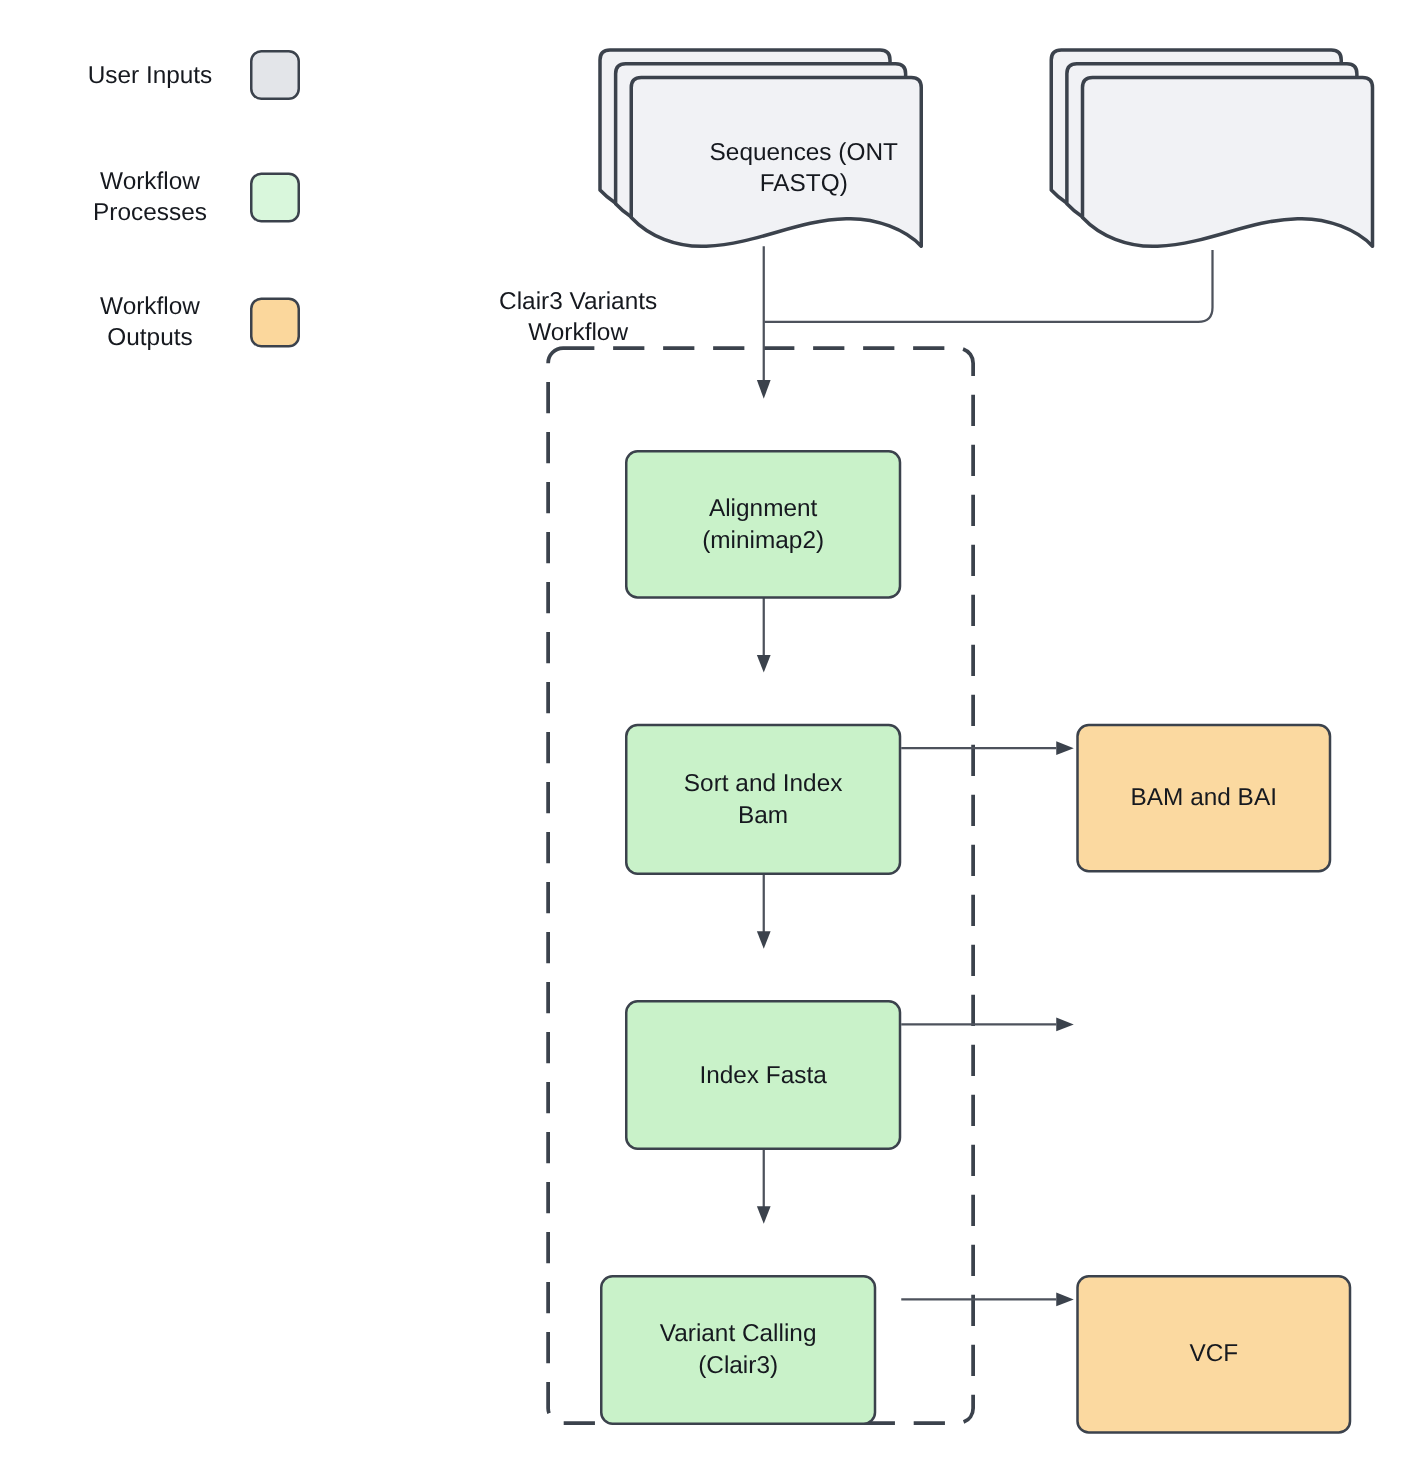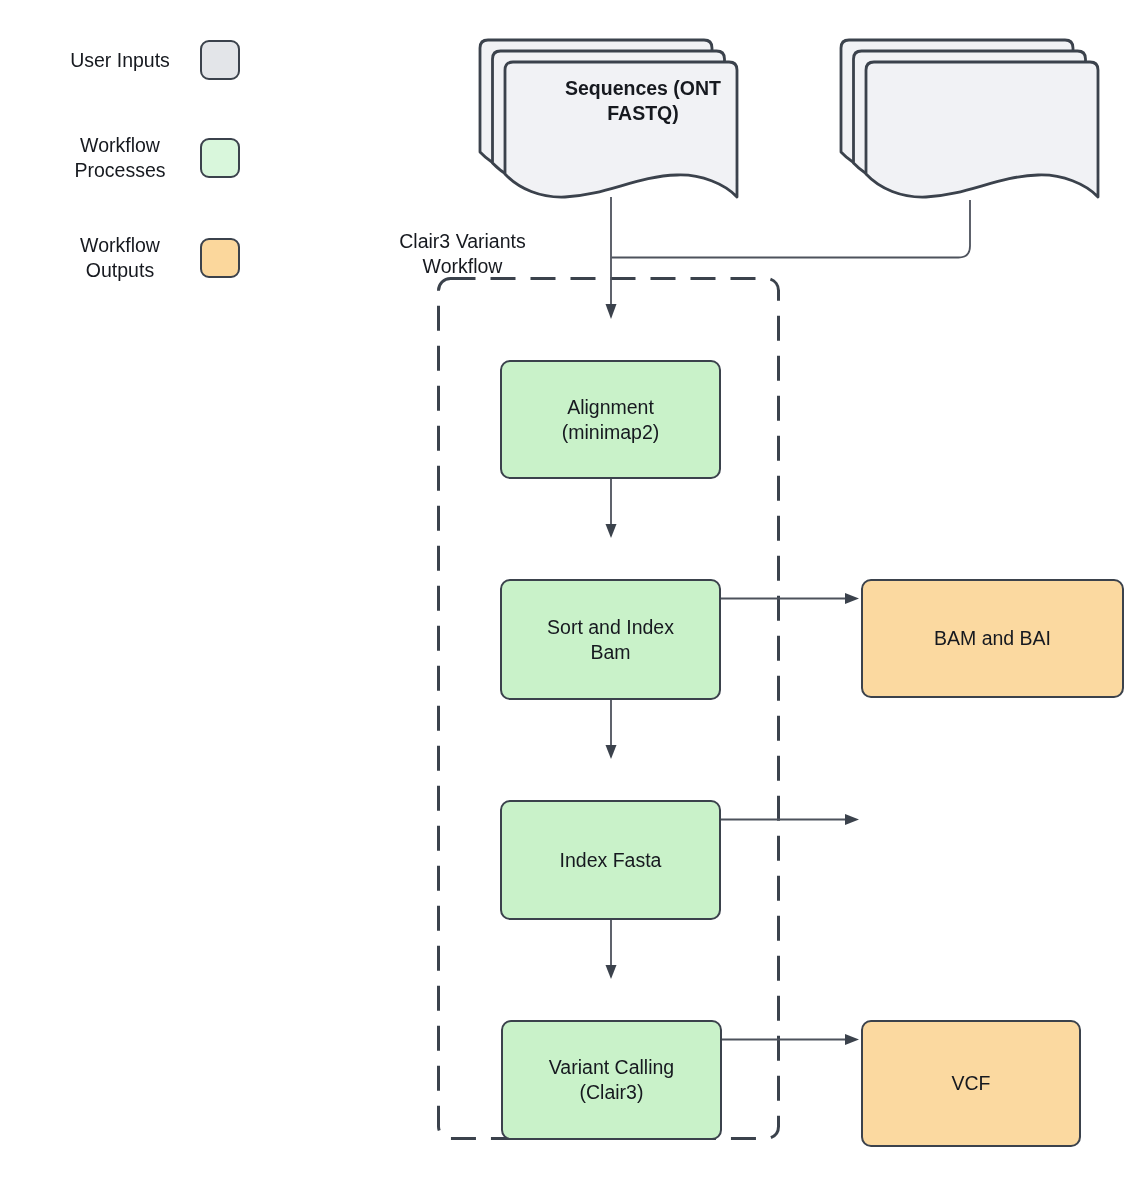--- a/index.html
+++ b/index.html
@@ -103,30 +103,30 @@
 Processes</div>
       <div class="legend-swatch" style="background:var(--process-swatch);"></div>
     </div>
     <div class="legend-row" style="top:236px;height:44px;">
       <div class="legend-label">Workflow
 Outputs</div>
       <div class="legend-swatch" style="background:var(--output-swatch);"></div>
     </div>
   </div>
 
-  <div class="lbl" style="left:505px;top:76px;width:276px;font-weight:bold;">Sequences (ONT
+  <div class="lbl" style="left:505px;top:110px;width:276px;">Sequences (ONT
 FASTQ)</div>
 
   <div class="lbl" style="left:385px;top:229px;width:155px;">Clair3 Variants
 Workflow</div>
 
   <div class="node process" style="left:500px;top:320px;width:221px;height:119px;">Alignment
 (minimap2)</div>
   <div class="node process" style="left:500px;top:539px;width:221px;height:121px;">Sort and Index
 Bam</div>
   <div class="node process" style="left:500px;top:760px;width:221px;height:120px;">Index Fasta</div>
-  <div class="node process" style="left:501px;top:980px;width:221px;height:120px;">Variant Calling
+  <div class="node process" style="left:480px;top:980px;width:221px;height:120px;">Variant Calling
 (Clair3)</div>
 
-  <div class="node output" style="left:861px;top:539px;width:263px;height:119px;">BAM and BAI</div>
+  <div class="node output" style="left:861px;top:539px;width:204px;height:119px;">BAM and BAI</div>
   <div class="node output" style="left:861px;top:980px;width:220px;height:127px;">VCF</div>
 
 </div>
 
 </body></html>

